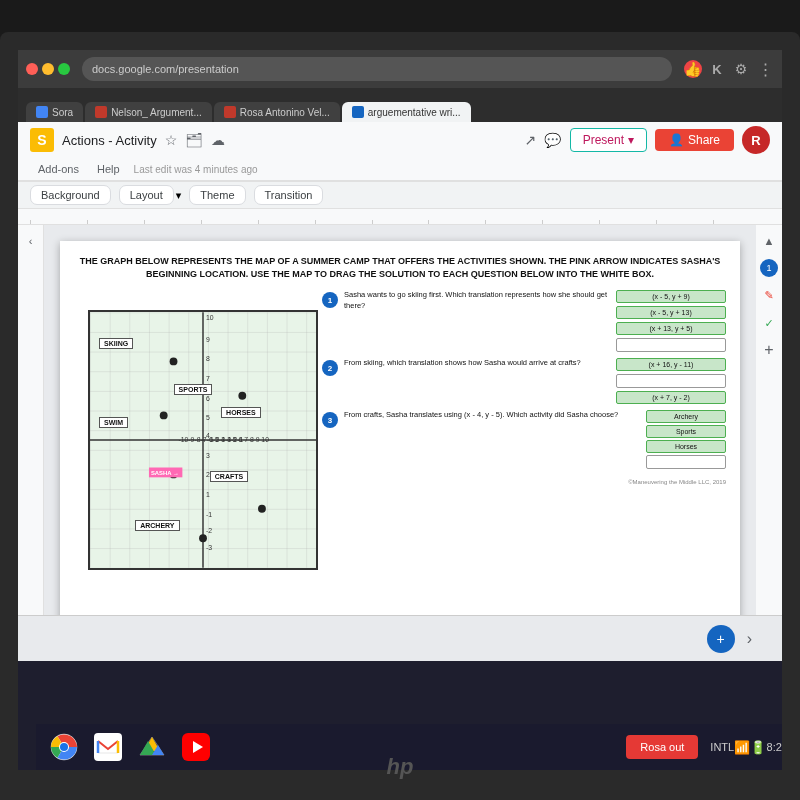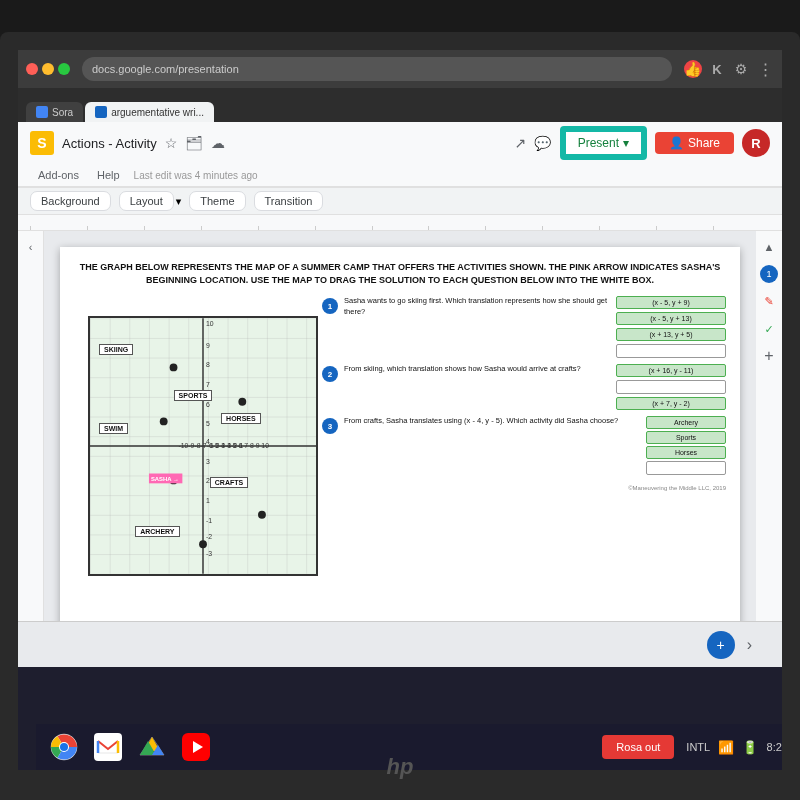--- a/index.html
+++ b/index.html
@@ -153,25 +153,25 @@
       font-size: 13px;
       color: #202124;
       font-weight: 500;
     }
     .slides-icon-small {
       font-size: 14px; color: #5f6368; cursor: pointer;
     }
     .spacer { flex: 1; }
     .btn-present {
       background: white;
-      border: 6px solid #14b8a6;
+      border: 1px solid #14b8a6;
       border-radius: 4px;
       padding: 4px 12px;
       font-size: 12px;
-      color: #15803d;
+      color: #be185d;
       cursor: pointer;
       display: flex; align-items: center; gap: 4px;
     }
     .btn-share {
       background: #ea4335;
       border: none;
       border-radius: 4px;
       padding: 4px 14px;
       font-size: 12px;
       color: white;
@@ -497,21 +497,20 @@
       border: none;
       border-radius: 4px;
       padding: 6px 14px;
       font-size: 11px;
       cursor: pointer;
     }
 
     .taskbar-right {
       display: flex;
       align-items: center;
-      gap: 8px;
       color: #ccc;
       font-size: 11px;
     }
 
     .wifi-icon { font-size: 13px; }
     .battery-icon { font-size: 13px; }
 
     
     .hp-logo {
       position: absolute;
@@ -550,20 +549,28 @@
         <span class="browser-icon icon-k">K</span>
         <span class="browser-icon icon-gear">⚙</span>
         <span class="browser-icon icon-dots">⋮</span>
       </div>
     </div>
 
     <div class="tabs-bar">
       <div class="tab">
         <div class="tab-favicon sora"></div>
         <span>Sora</span>
+      </div>
+      <div class="tab">
+        <div class="tab-favicon nelson"></div>
+        <span>Nelson_ Argument...</span>
+      </div>
+      <div class="tab">
+        <div class="tab-favicon rosa"></div>
+        <span>Rosa Antonino Vel...</span>
       </div>
       <div class="tab active">
         <div class="tab-favicon arg"></div>
         <span>arguementative wri...</span>
       </div>
     </div>
 
     <div class="slides-header">
       <div class="slides-title-bar">
         <div class="slides-logo">S</div>

